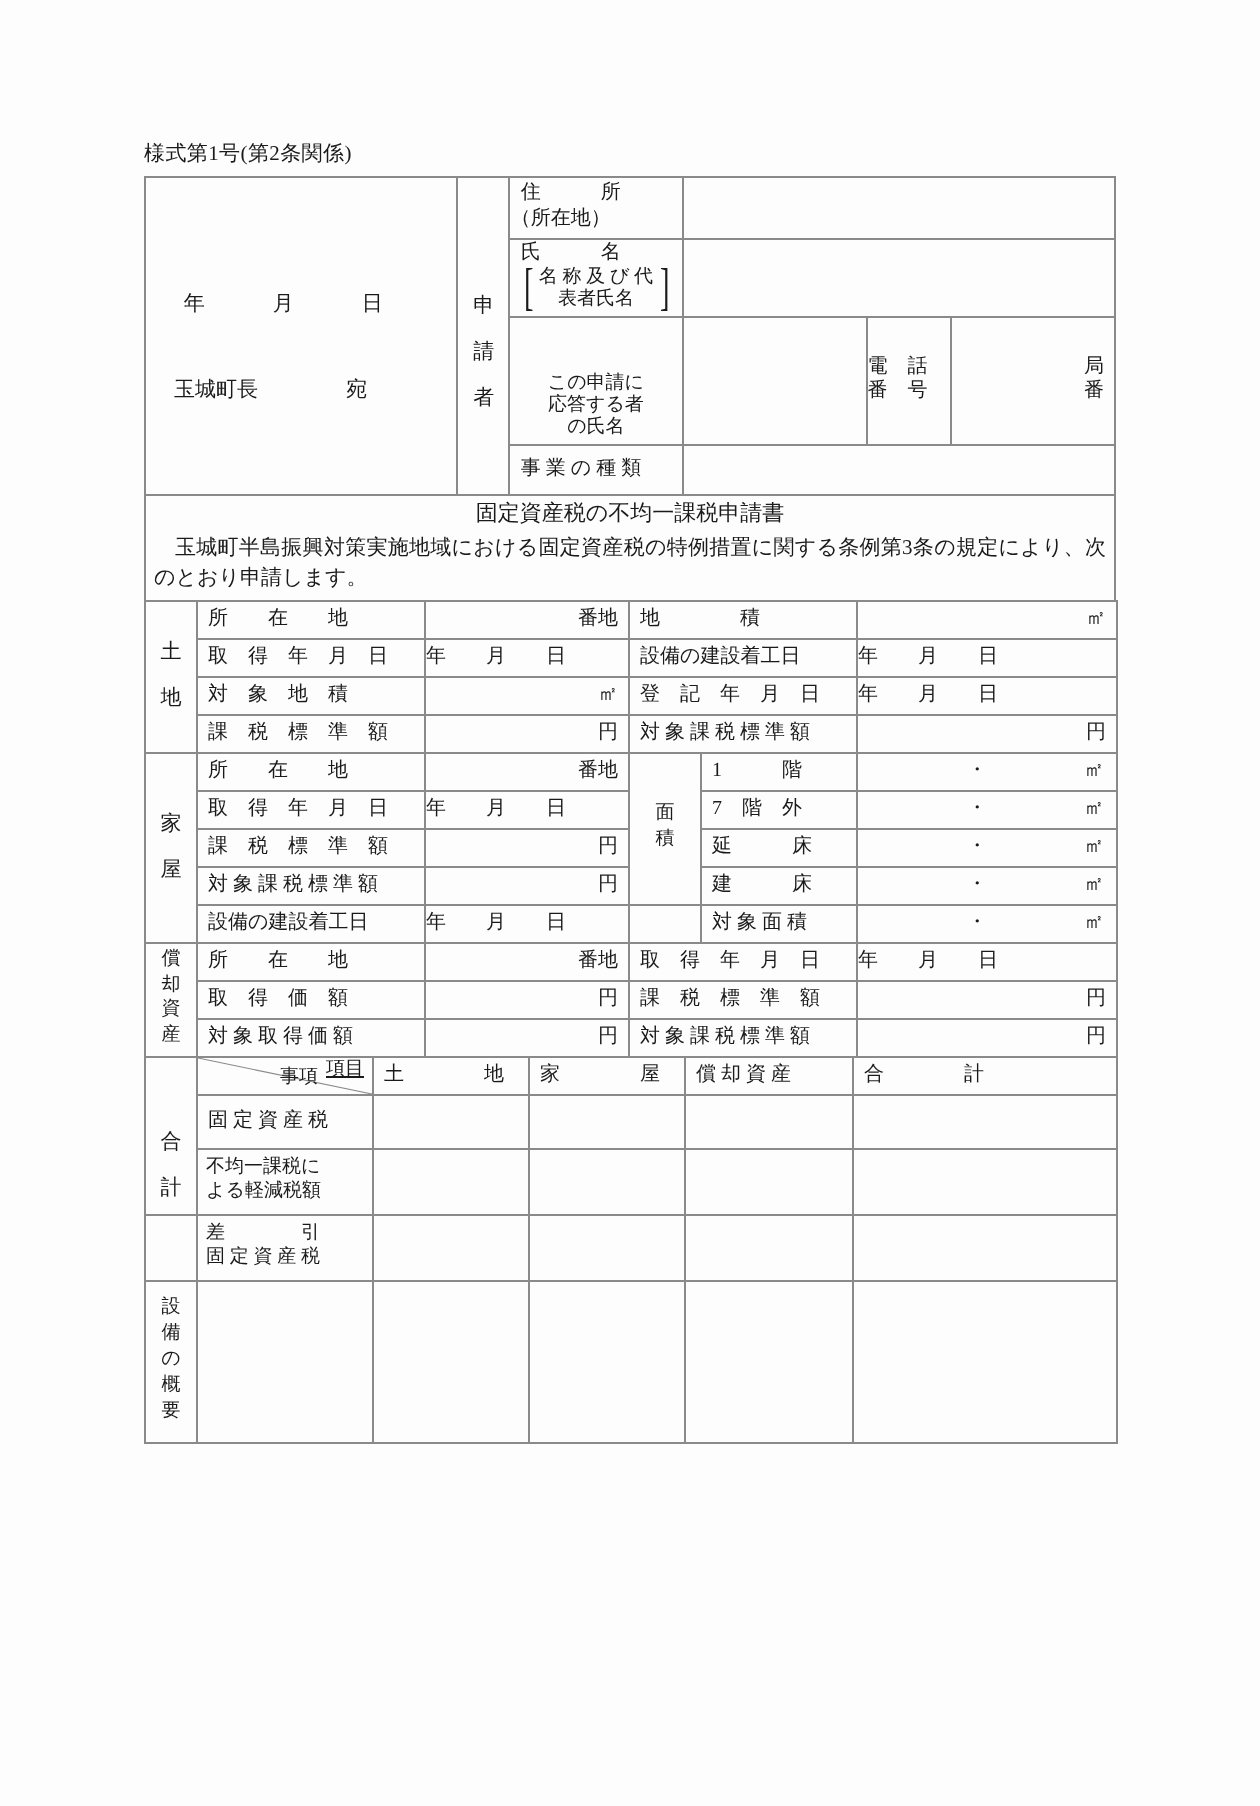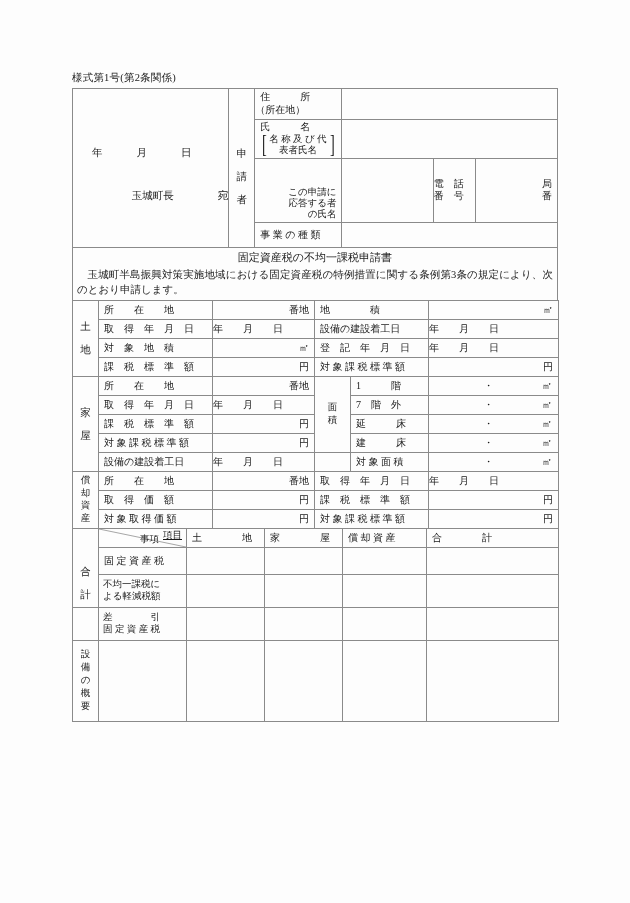--- a/index.html
+++ b/index.html
@@ -97,21 +97,20 @@
     margin-top: 12px;
     font-size: 10.5px;
     padding-right: 18px;
   }
   .hdr-addr {
     display: flex;
     margin-top: 30px;
     font-size: 10.5px;
     padding-left: 14px;
     gap: 44px;
-    justify-content: flex-end;
   }
   .brace-box {
     display: flex;
     align-items: center;
     justify-content: center;
     gap: 1px;
     padding: 0 2px;
   }
   .brace {
     font-size: 26px;
@@ -122,21 +121,21 @@
   .brace-txt {
     font-size: 9.5px;
     line-height: 1.15;
     text-align: center;
     white-space: nowrap;
   }
   .multi {
     font-size: 9.5px;
     line-height: 1.2;
     padding: 1px 4px;
-    text-align: right;
+    text-align: center;
     margin-top: 27px;
   }
   .title-row {
     text-align: center;
     font-size: 11px;
     padding: 3px 0 2px 0;
   }
   .desc {
     font-size: 10.5px;
     line-height: 1.45;

